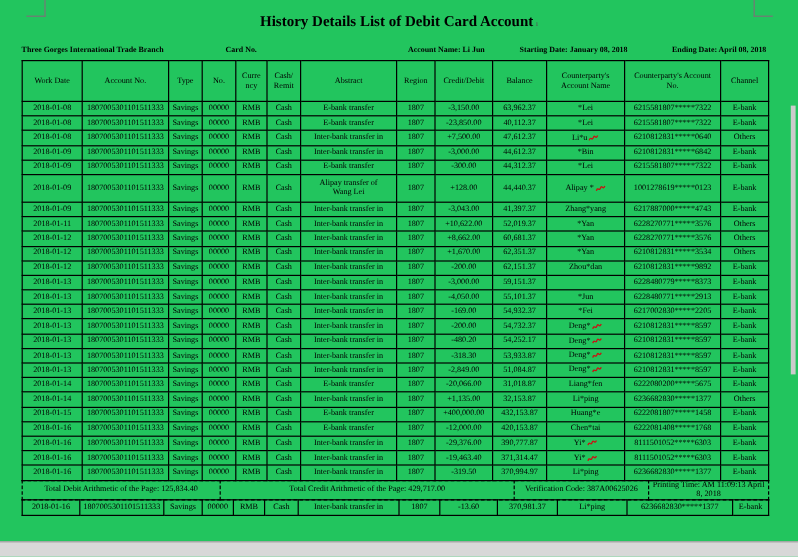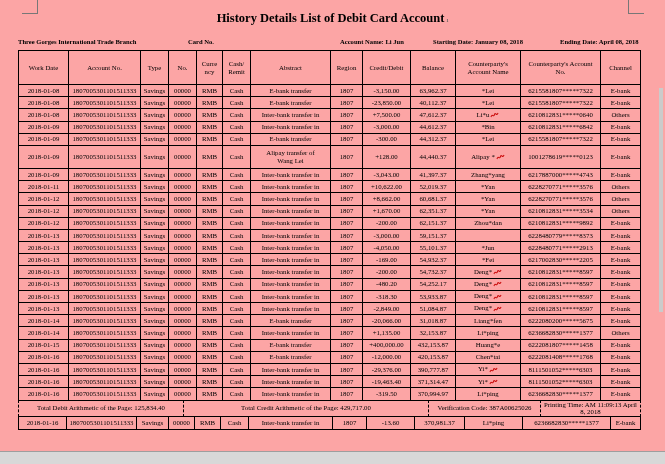--- a/index.html
+++ b/index.html
@@ -1,16 +1,16 @@
 <!DOCTYPE html>
 <html><head>
 <meta charset="utf-8">
 <style>
   html,body{margin:0;padding:0;background:#ffffff;}
-  .screen{position:relative;width:665px;height:464px;background:#fca5a5;overflow:hidden;
+  .screen{position:relative;width:665px;height:464px;background:#22c55e;overflow:hidden;
           font-family:"Liberation Serif", serif;color:#000;}
   
   .crop{position:absolute;top:0;width:15px;height:13px;}
   .crop.tl{left:22px;border-right:1px solid #777;border-bottom:1px solid #777;}
   .crop.tr{left:628px;border-left:1px solid #777;border-bottom:1px solid #777;}
   
   .title{position:absolute;top:11px;left:0;width:665px;text-align:center;
          font-size:12.5px;font-weight:700;}
   .artifact{font-size:7px;color:#555;font-weight:400;margin-left:2px;}
   

